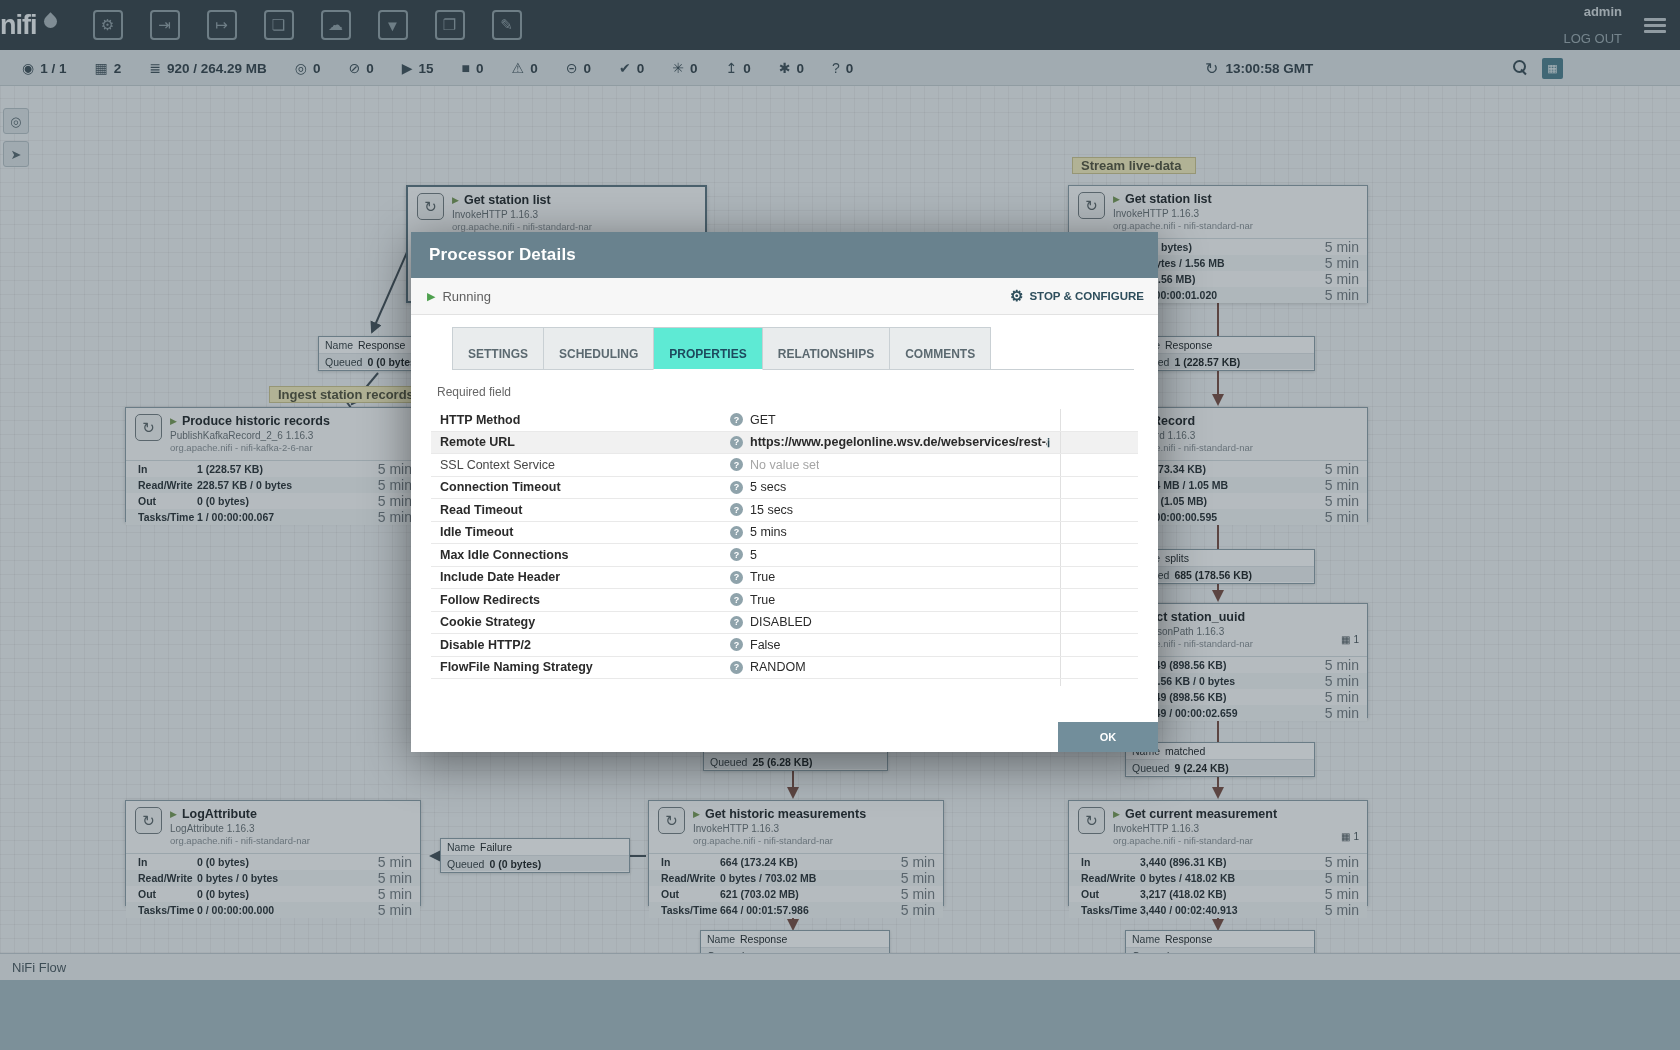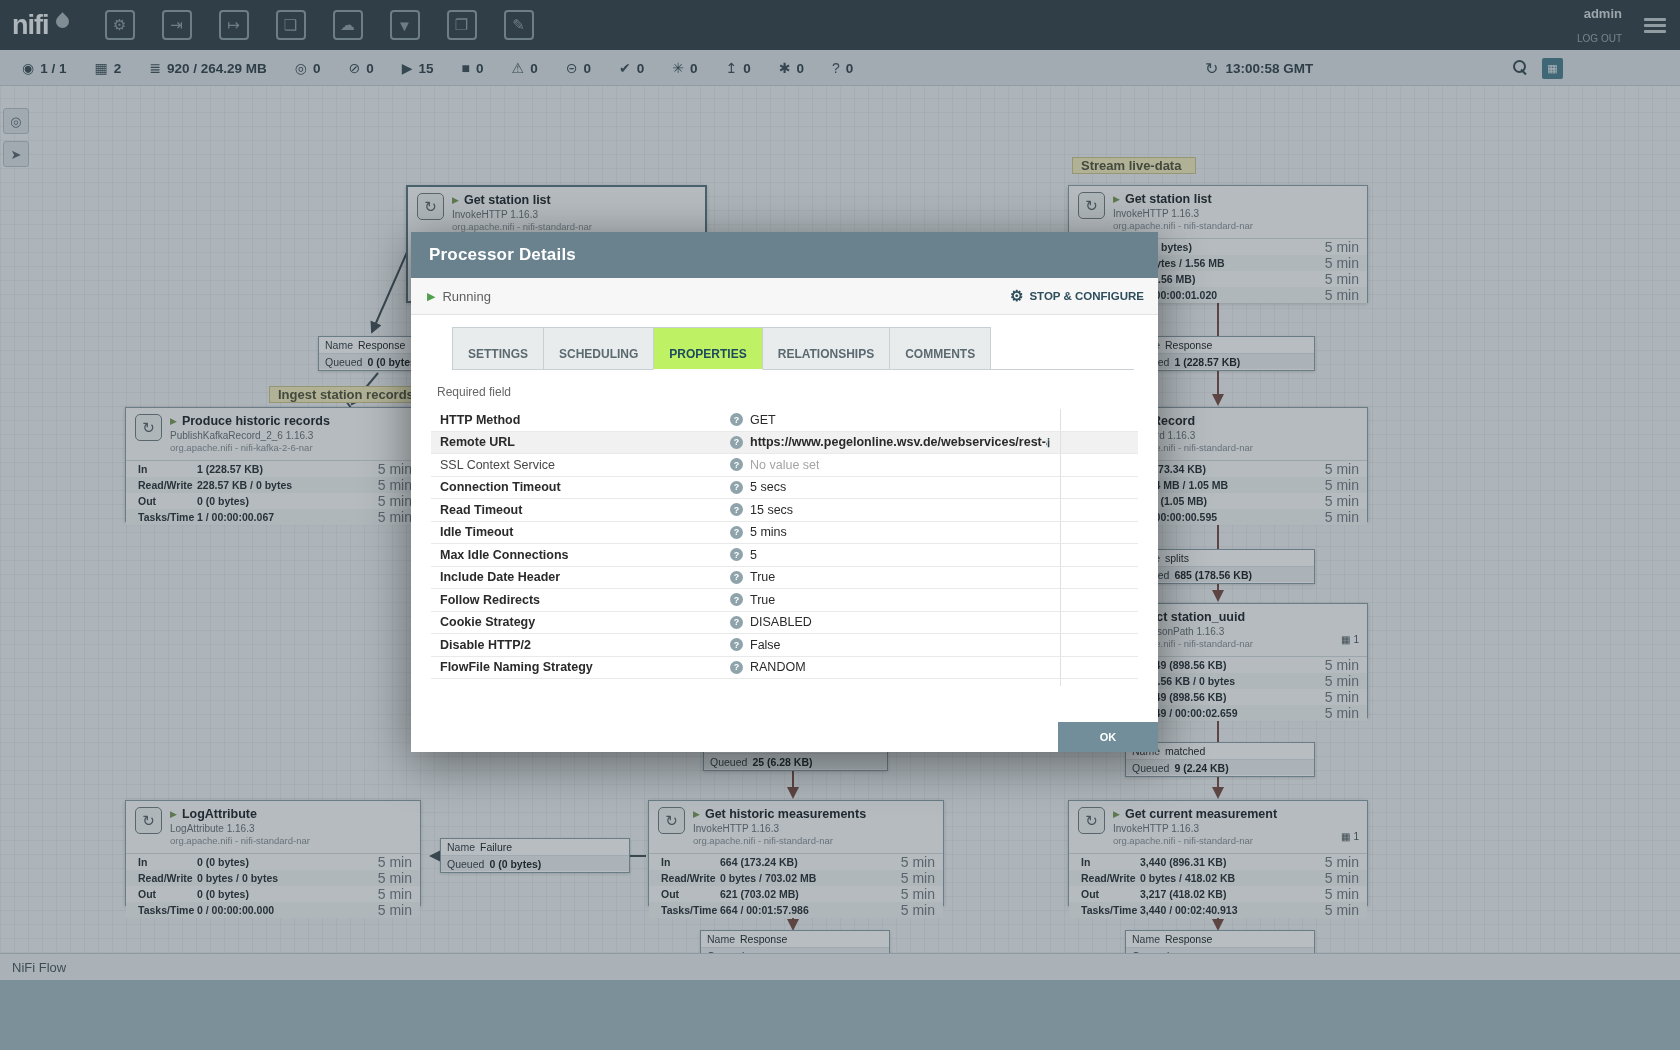--- a/index.html
+++ b/index.html
@@ -2,29 +2,29 @@
 <html><head>
 <meta charset="utf-8">
 <style>
   * { margin:0; padding:0; box-sizing:border-box; }
   html,body { width:1680px; height:1050px; }
   body { font-family:"Liberation Sans", sans-serif; background:#9fb0b8; overflow:hidden; }
   .screen { position:relative; width:1680px; height:1050px; overflow:hidden; background:#f1f4f5; }
 
   
   .app-header { position:absolute; top:0; left:0; right:0; height:50px; background:#39454c; display:flex; align-items:center; z-index:10; }
-  .brand { display:flex; align-items:center; padding-left:12px; }
+  .brand { display:flex; align-items:center; }
   .brand-text { color:#f2f5f6; font-size:27px; font-weight:bold; letter-spacing:-1px; }
   .brand-drop { width:13px; height:13px; background:#aeb9be; border-radius:0 50% 50% 50%; transform:rotate(45deg); margin-left:7px; margin-top:-8px; }
   .toolbar { display:flex; gap:27px; margin-left:36px; }
   .tb-icon { width:30px; height:30px; border:2px solid #94a2a9; border-radius:4px; color:#94a2a9; font-size:15px; display:flex; align-items:center; justify-content:center; }
   .header-right { margin-left:auto; display:flex; align-items:center; gap:22px; padding-right:14px; }
   .user-block { text-align:right; }
   .user-name { color:#d6dcdf; font-size:13px; font-weight:bold; }
-  .logout { color:#9fadb3; font-size:10px; margin-top:12px; cursor:pointer; }
+  .logout { color:#9fadb3; font-size:13px; margin-top:12px; cursor:pointer; }
   .burger { width:22px; height:15px; display:flex; flex-direction:column; justify-content:space-between; cursor:pointer; }
   .burger span { height:3px; background:#c6cdd1; border-radius:1px; }
 
   
   .statusbar { position:absolute; top:50px; left:0; right:0; height:36px; background:#dfe5e8; border-bottom:1px solid #c6ced2; z-index:10; }
   .sb-items { display:flex; gap:28px; align-items:center; height:36px; padding-left:22px; }
   .sb-item { display:flex; align-items:center; gap:6px; }
   .sb-ico { font-size:14px; color:#41525b; }
   .sb-val { font-size:13.5px; font-weight:bold; color:#37454d; }
   .sb-time { position:absolute; left:1205px; top:0; height:36px; display:flex; align-items:center; gap:7px; }
@@ -80,21 +80,21 @@
   
   .modal { position:absolute; left:411px; top:232px; width:747px; height:520px; background:#fff; box-shadow:0 10px 45px rgba(0,0,0,0.45); z-index:100; }
   .m-header { height:46px; background:#69828e; color:#fff; font-size:17px; font-weight:bold; line-height:46px; padding-left:18px; letter-spacing:0.2px; }
   .m-status { height:37px; background:#f7f7f7; border-bottom:1px solid #e2e2e2; display:flex; align-items:center; padding:0 14px 0 16px; }
   .m-run-ico { color:#4ea04e; font-size:11px; margin-right:7px; }
   .m-status-text { font-size:13px; color:#5f5f5f; }
   .stop-config { margin-left:auto; display:flex; align-items:center; gap:6px; font-size:11.5px; font-weight:bold; color:#2e4e5c; cursor:pointer; }
   .stop-config-gear { font-size:15px; }
   .m-tabs { display:flex; margin:12px 24px 0 41px; border-bottom:1px solid #c9d0d4; }
   .m-tab { padding:19px 15px 8px; background:#e9eced; border:1px solid #c9d0d4; border-bottom:none; margin-right:-1px; font-size:12px; font-weight:bold; color:#5b6970; cursor:pointer; margin-bottom:0; }
-  .m-tab.active { background:#bef264; color:#1d4a5e; margin-bottom:-1px; border-bottom:1px solid #fff; }
+  .m-tab.active { background:#5eead4; color:#1d4a5e; margin-bottom:-1px; border-bottom:1px solid #fff; }
   .required-note { margin:15px 0 10px 26px; font-size:12px; color:#666; }
   .ptable { margin:0 20px; width:707px; }
   .pt-head { display:flex; height:27px; background:#728e9b; color:#fff; font-size:12.5px; font-weight:bold; align-items:center; }
   .ph1 { width:316px; padding-left:9px; }
   .ph2 { padding-left:3px; }
   .pt-body { height:277px; overflow:hidden; }
   .prow { display:flex; height:22.5px; align-items:center; border-bottom:1px solid #e9e9e9; font-size:12.5px; background:#fff; }
   .prow.hl { background:#f1f1f1; }
   .pcell { width:316px; display:flex; align-items:center; justify-content:space-between; padding:0 4px 0 9px; }
   .pname { font-weight:bold; color:#2a2a2a; white-space:nowrap; }

